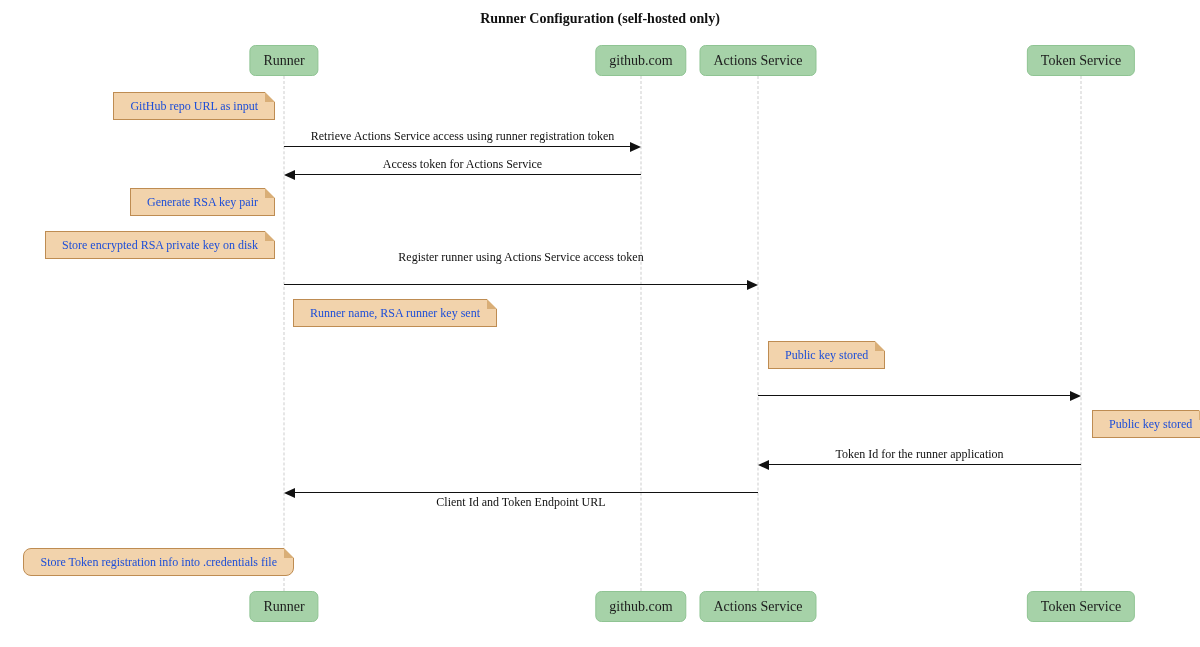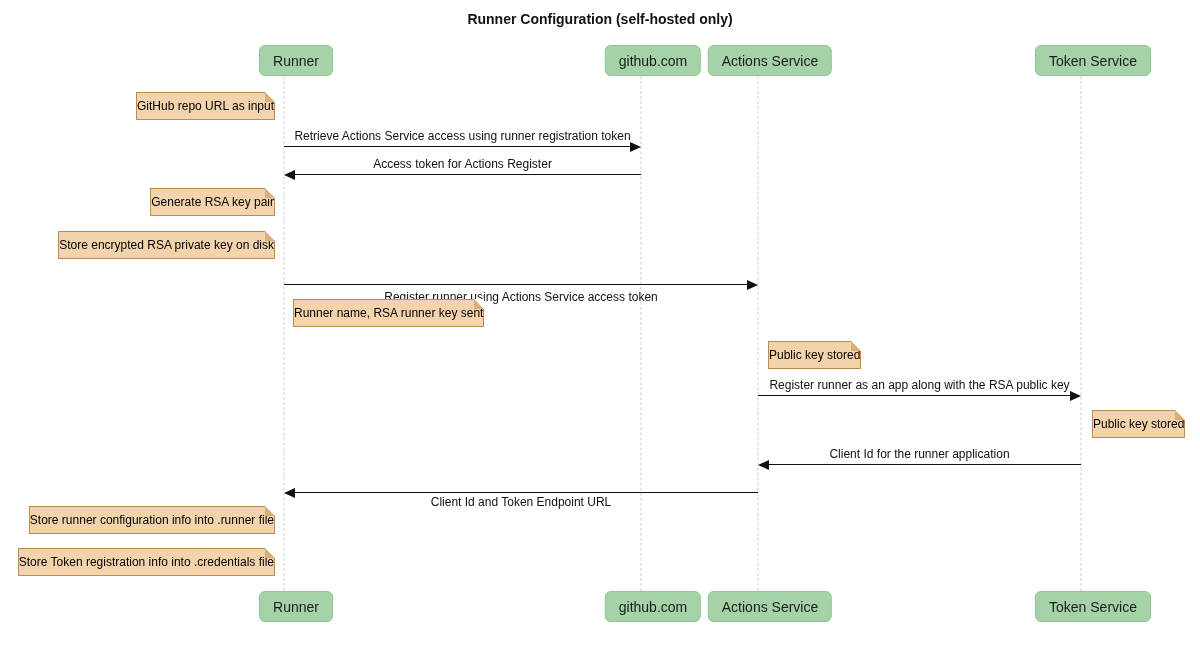--- a/index.html
+++ b/index.html
@@ -1,36 +1,36 @@
 <!DOCTYPE html>
 <html style="--actor_fill: #A6D2A8; --actor_border: #8FC493; --note_fill: #F2D3AC; --note_border: #BE8C52; --note_fold: #D9AE77; --lifeline: #CDCDCD; --message: #111111;"><head>
 <meta charset="utf-8">
 <style>
   html,body { margin:0; padding:0; background:#fff; }
   .canvas {
     position:relative; width:1200px; height:629px; background:#fff;
-    font-family:Liberation Sans, sans-serif; color:#111; overflow:hidden;
+    font-family:Liberation Serif, serif; color:#111; overflow:hidden;
   }
   .title {
     position:absolute; top:11px; left:0; width:1200px; text-align:center;
     font-size:14px; font-weight:bold; color:#111;
   }
   .actor {
     position:absolute; transform:translateX(-50%);
     height:31px; display:flex; align-items:center; justify-content:center;
     padding:12px 13px; box-sizing:border-box; white-space:nowrap;
     background:var(--actor_fill); border:1px solid var(--actor_border);
-    border-radius:6px; font-size:14px; color:#1c1c1c;margin-left:12px;
+    border-radius:6px; font-size:14px; color:#1c1c1c;
   }
   .lifeline {
     position:absolute; width:0; border-left:1px dashed var(--lifeline); transform:translateX(-0.5px);
   }
   .note {
     position:absolute; background:var(--note_fill); border:1px solid var(--note_border);
-    font-size:12px; line-height:14px; padding:6px 0; white-space:nowrap; color:#000000;
+    font-size:12px; line-height:14px; padding:6px 16px; white-space:nowrap; color:#1d4ed8;
   }
   .note::after {
     content:""; position:absolute; top:-1px; right:-1px;
     border-style:solid; border-width:0 10px 10px 0;
     border-color:#ffffff #ffffff var(--note_fold) var(--note_fold);
   }
   .msg-line {
     position:absolute; height:0; border-top:1.5px solid var(--message);
   }
   .msg-label {
@@ -62,34 +62,32 @@
     <div class="actor" style="left: 758px; top: 591px;">Actions Service</div>
     <div class="lifeline" style="left: 758px; top: 76px; height: 515px;"></div>
     <div class="actor" style="left: 1081px; top: 45px;">Token Service</div>
     <div class="actor" style="left: 1081px; top: 591px;">Token Service</div>
     <div class="lifeline" style="left: 1081px; top: 76px; height: 515px;"></div>
     <div class="msg-line" style="left: 284px; top: 146px; width: 348px;"></div>
     <div class="msg-arrow dir-right" style="top: 142px; left: 630px;"></div>
     <div class="msg-label" style="left: 462.5px; top: 129px;">Retrieve Actions Service access using runner registration token</div>
     <div class="msg-line" style="left: 293px; top: 174px; width: 348px;"></div>
     <div class="msg-arrow dir-left" style="top: 170px; left: 284px;"></div>
-    <div class="msg-label" style="left: 462.5px; top: 157px;">Access token for Actions Register</div>
+    <div class="msg-label" style="left: 462.5px; top: 157px;">Access token for Actions Service</div>
     <div class="msg-line" style="left: 284px; top: 284px; width: 465px;"></div>
     <div class="msg-arrow dir-right" style="top: 280px; left: 747px;"></div>
-    <div class="msg-label" style="left: 521px; top: 250px; margin-top: 40px;">Register runner using Actions Service access token</div>
+    <div class="msg-label" style="left: 521px; top: 250px;">Register runner using Actions Service access token</div>
     <div class="msg-line" style="left: 758px; top: 395px; width: 314px;"></div>
     <div class="msg-arrow dir-right" style="top: 391px; left: 1070px;"></div>
-    <div class="msg-label" style="left: 919.5px; top: 378px;">Register runner as an app along with the RSA public key</div>
     <div class="msg-line" style="left: 767px; top: 464px; width: 314px;"></div>
     <div class="msg-arrow dir-left" style="top: 460px; left: 758px;"></div>
-    <div class="msg-label" style="left: 919.5px; top: 447px;">Client Id for the runner application</div>
+    <div class="msg-label" style="left: 919.5px; top: 447px;">Token Id for the runner application</div>
     <div class="msg-line" style="left: 293px; top: 492px; width: 465px;"></div>
     <div class="msg-arrow dir-left" style="top: 488px; left: 284px;"></div>
     <div class="msg-label" style="left: 521px; top: 475px; margin-top: 20px;">Client Id and Token Endpoint URL</div>
     <div class="note" style="top: 92px; right: 925px;">GitHub repo URL as input</div>
     <div class="note" style="top: 188px; right: 925px;">Generate RSA key pair</div>
     <div class="note" style="top: 231px; right: 925px;">Store encrypted RSA private key on disk</div>
     <div class="note" style="top: 299px; left: 293px;">Runner name, RSA runner key sent</div>
     <div class="note" style="top: 341px; left: 768px;">Public key stored</div>
     <div class="note" style="top: 410px; left: 1092px;">Public key stored</div>
-    <div class="note" style="top: 506px; right: 925px;">Store runner configuration info into .runner file</div>
-    <div class="note" style="top: 548px; right: 925px;">Store Token registration info into .credentials file</div>
+    <div class="note" style="top: 548px; right: 906px; border-radius: 8px;">Store Token registration info into .credentials file</div>
   </div>
 
 </body></html>

